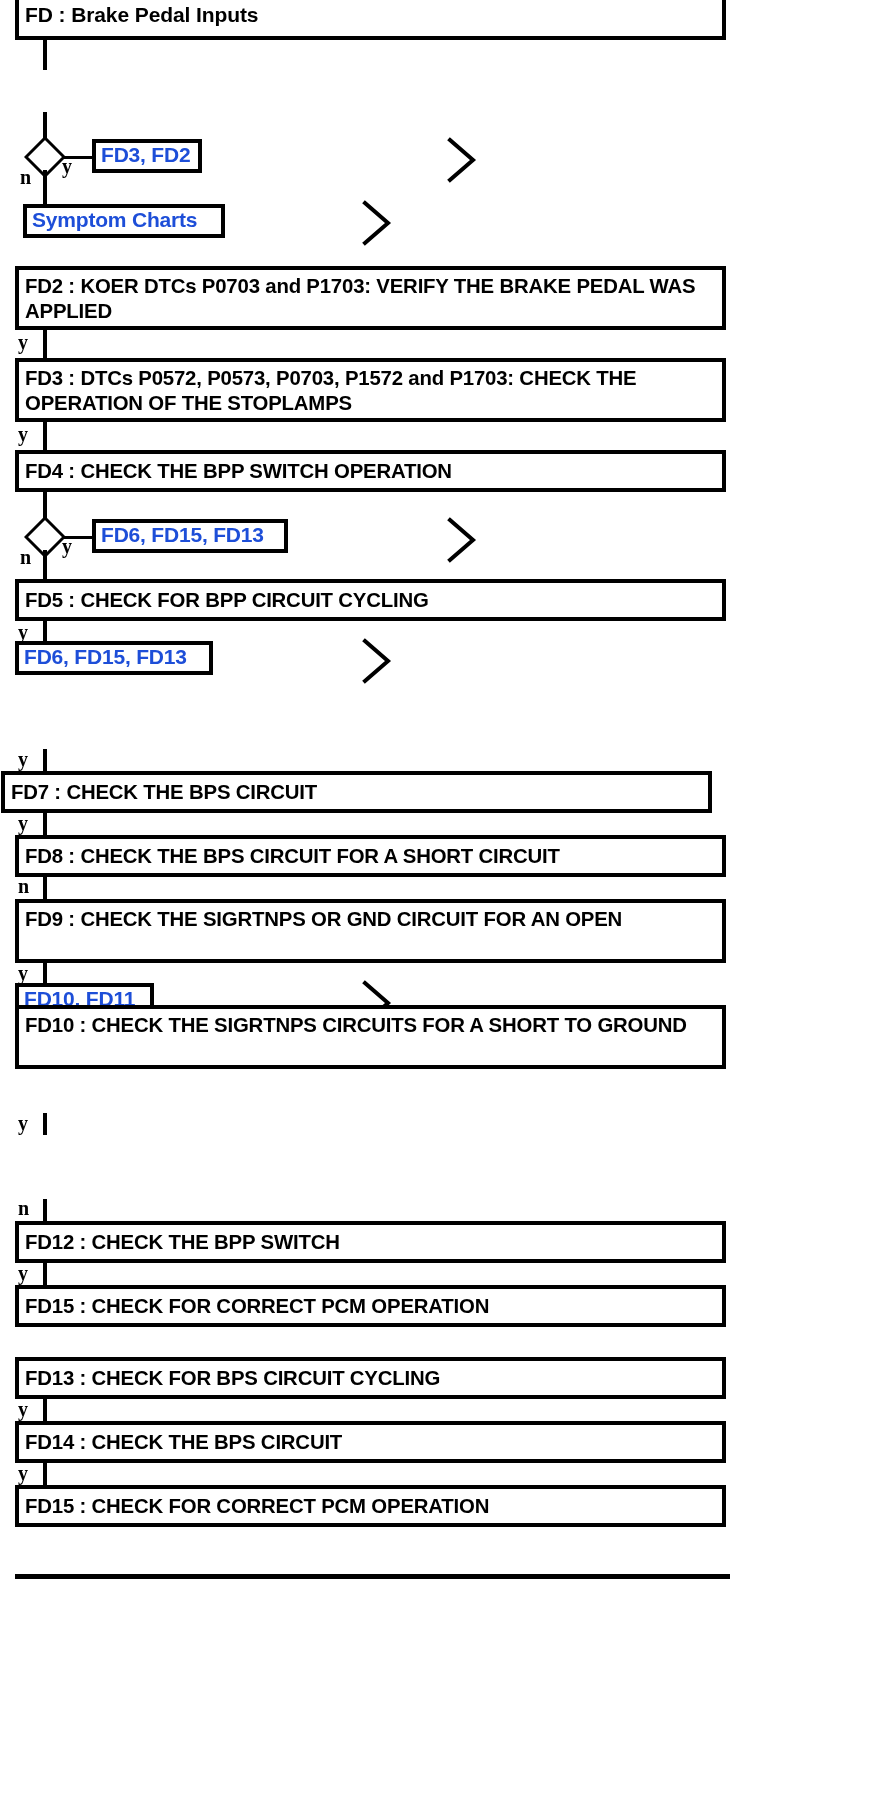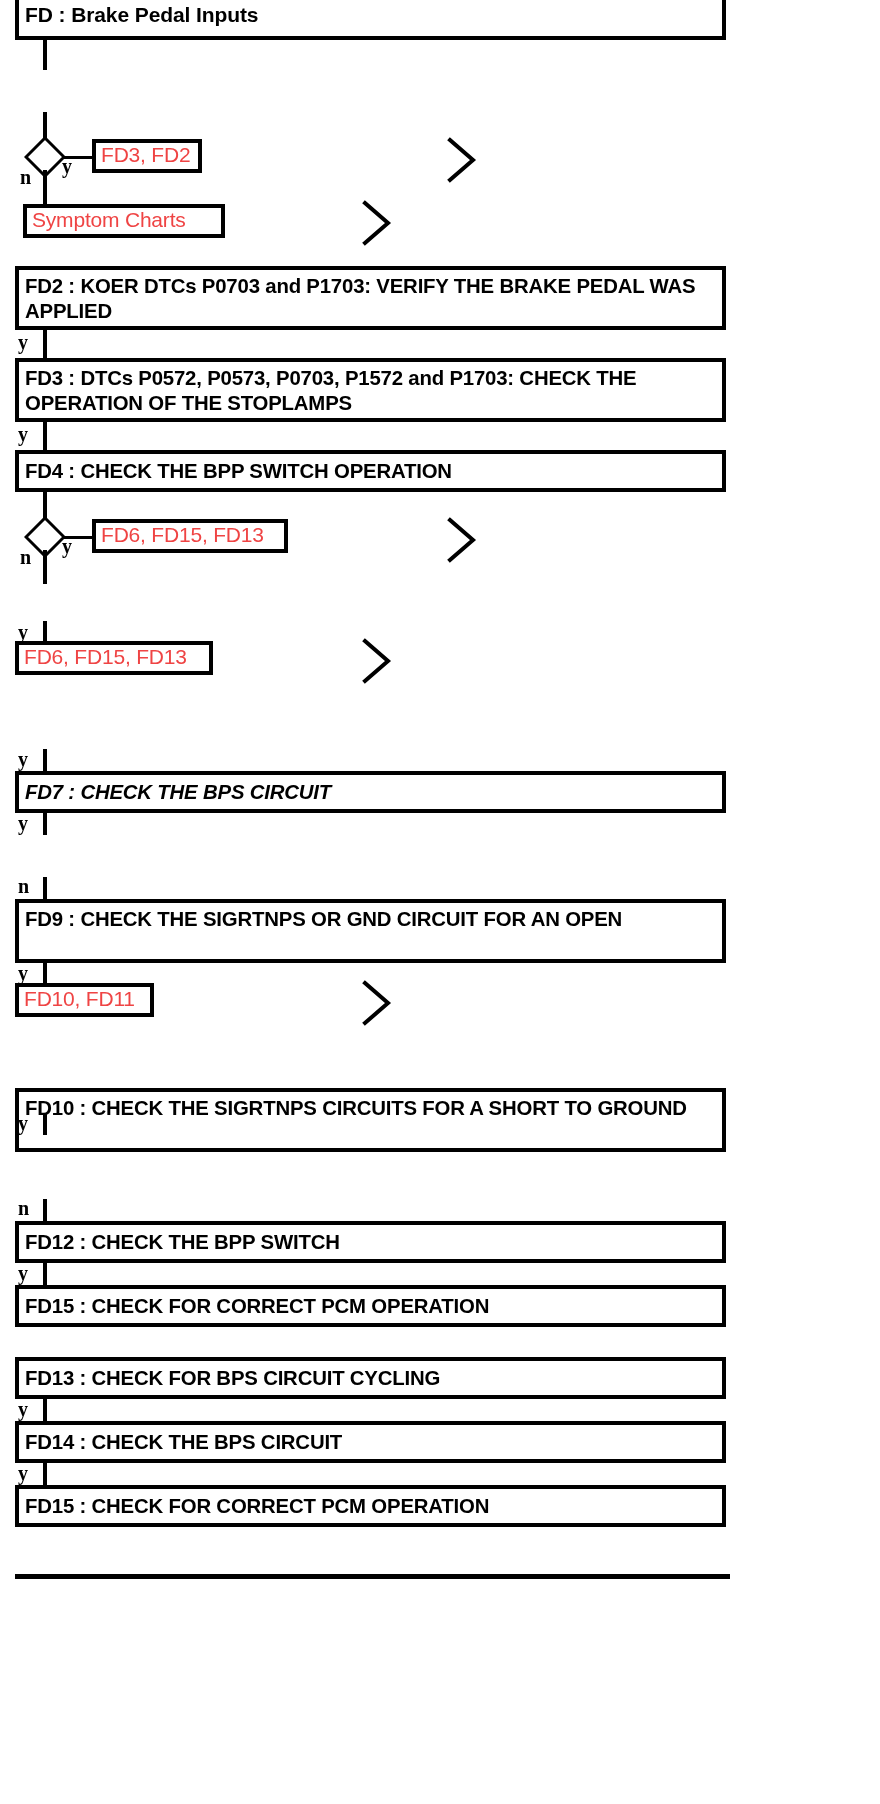--- a/index.html
+++ b/index.html
@@ -36,21 +36,21 @@
     font-weight:bold;color:#000;font-size:21px;line-height:25px;
     letter-spacing:-0.1px;
   }
 
   
   .refbox{
     border:4px solid #000;background:#fff;
     display:flex;align-items:center;padding:0 5px 2px 5px;
   }
   .refbox .txt{
-    font-weight:normal;color:#ef4444;font-size:21px;line-height:24px;
+    font-weight:bold;color:#1d4ed8;font-size:21px;line-height:24px;
     letter-spacing:-0.2px;white-space:nowrap;
   }
 
   
   .vline{position:absolute;background:#000;width:4px;}
   
   .hline{position:absolute;background:#000;height:3px;}
 
   
   .blabel{
@@ -138,60 +138,66 @@
 
   <div class="node refbox" style="left:92px;top:519px;width:196px;height:34px;">
     <span class="txt">FD6, FD15, FD13</span>
   </div>
   <div class="chev" style="left:445px;top:515px;width:40px;height:50px;">
     <svg width="40" height="50" viewBox="0 0 40 50">
       <polyline points="5,5 28,25 5,45" fill="none" stroke="#000000" stroke-width="4" stroke-linecap="square"></polyline>
     </svg>
   </div>
 
+  <div class="node box" style="left:15px;top:579px;width:711px;height:42px;">
+    <span class="txt">FD5 : CHECK FOR BPP CIRCUIT CYCLING</span>
+  </div>
   <div class="vline" style="left:43px;top:621px;height:20px;"></div>
   <div class="blabel" style="left:18px;top:622px;">y</div>
 
   <div class="node refbox" style="left:15px;top:641px;width:198px;height:34px;">
     <span class="txt">FD6, FD15, FD13</span>
   </div>
   <div class="chev" style="left:360px;top:636px;width:40px;height:50px;">
     <svg width="40" height="50" viewBox="0 0 40 50">
       <polyline points="5,5 28,25 5,45" fill="none" stroke="#000000" stroke-width="4" stroke-linecap="square"></polyline>
     </svg>
   </div>
 
   <div class="vline" style="left:43px;top:749px;height:22px;"></div>
   <div class="blabel" style="left:18px;top:749px;">y</div>
 
-  <div class="node box" style="left:15px;top:771px;width:711px;height:42px;font-style:italic;">
+  <div class="node box" style="left:1px;top:771px;width:711px;height:42px;">
     <span class="txt">FD7 : CHECK THE BPS CIRCUIT</span>
   </div>
   <div class="vline" style="left:43px;top:813px;height:22px;"></div>
   <div class="blabel" style="left:18px;top:813px;">y</div>
 
+  <div class="node box" style="left:15px;top:835px;width:711px;height:42px;">
+    <span class="txt">FD8 : CHECK THE BPS CIRCUIT FOR A SHORT CIRCUIT</span>
+  </div>
   <div class="vline" style="left:43px;top:877px;height:22px;"></div>
   <div class="blabel" style="left:18px;top:876px;">n</div>
 
   <div class="node box" style="left:15px;top:899px;width:711px;height:64px;align-items:flex-start;padding-top:3px;">
     <span class="txt">FD9 : CHECK THE SIGRTNPS OR GND CIRCUIT FOR AN OPEN</span>
   </div>
   <div class="vline" style="left:43px;top:963px;height:20px;"></div>
   <div class="blabel" style="left:18px;top:963px;">y</div>
 
   <div class="node refbox" style="left:15px;top:983px;width:139px;height:34px;">
     <span class="txt">FD10, FD11</span>
   </div>
   <div class="chev" style="left:360px;top:978px;width:40px;height:50px;">
     <svg width="40" height="50" viewBox="0 0 40 50">
       <polyline points="5,5 28,25 5,45" fill="none" stroke="#000000" stroke-width="4" stroke-linecap="square"></polyline>
     </svg>
   </div>
 
-  <div class="node box" style="left:15px;top:1088px;width:711px;height:64px;align-items:flex-start;padding-top:3px;">
+  <div class="node box" style="left:15px;top:1005px;width:711px;height:64px;align-items:flex-start;padding-top:3px;">
     <span class="txt">FD10 : CHECK THE SIGRTNPS CIRCUITS FOR A SHORT TO GROUND</span>
   </div>
   <div class="vline" style="left:43px;top:1113px;height:22px;"></div>
   <div class="blabel" style="left:18px;top:1113px;">y</div>
 
   <div class="vline" style="left:43px;top:1199px;height:22px;"></div>
   <div class="blabel" style="left:18px;top:1198px;">n</div>
 
   <div class="node box" style="left:15px;top:1221px;width:711px;height:42px;">
     <span class="txt">FD12 : CHECK THE BPP SWITCH</span>

